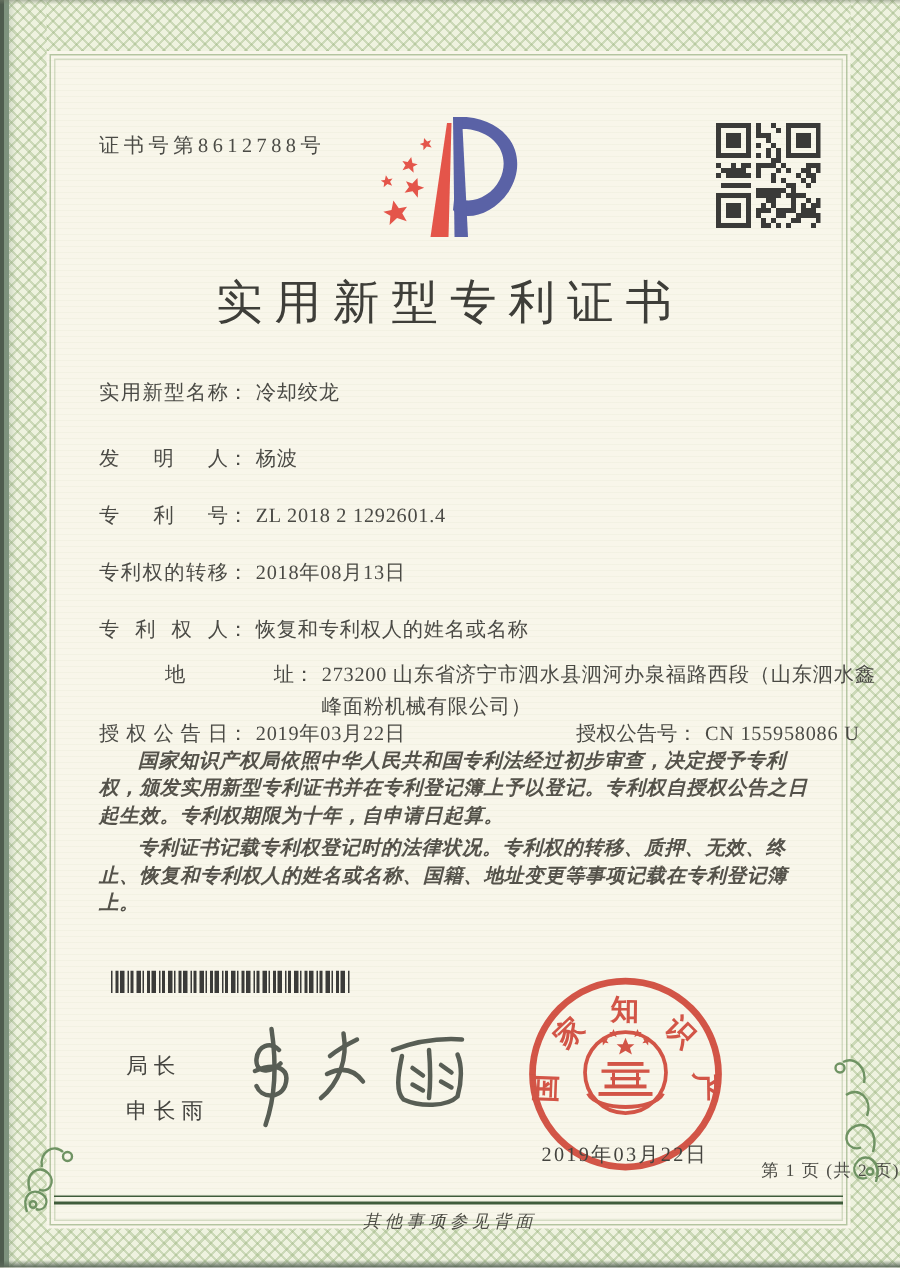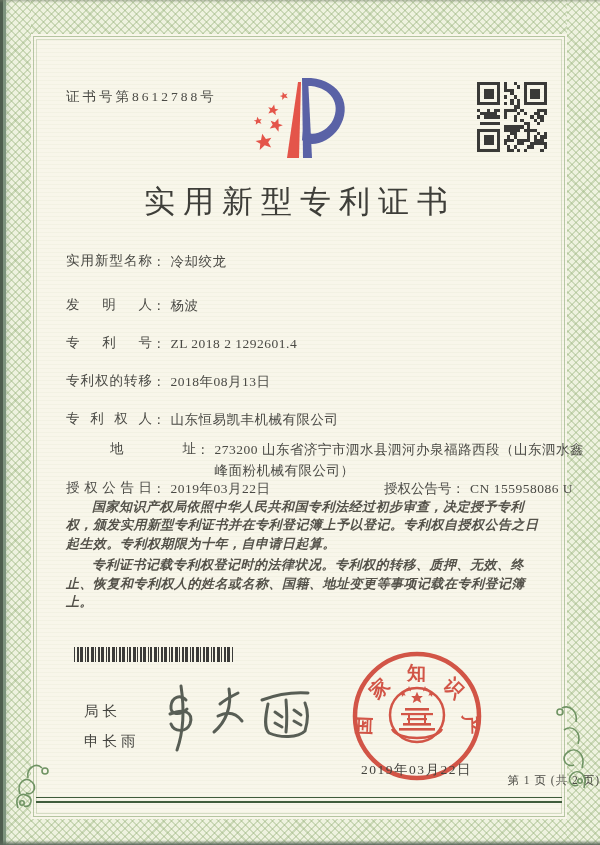--- a/index.html
+++ b/index.html
@@ -34,21 +34,21 @@
     border:1px solid rgba(130,160,105,.30);z-index:1;pointer-events:none;}
 
   .cert-no{position:absolute;left:66px;top:88px;font-size:13.5px;letter-spacing:3px;color:#4b4b46;z-index:2;}
   .logo{position:absolute;left:243px;top:68px;width:114px;height:106px;z-index:2;}
   .qr{position:absolute;left:477px;top:82px;width:70px;height:70px;z-index:2;}
   .title{position:absolute;left:0;right:0;top:181px;text-align:center;
     font-size:31px;letter-spacing:8px;color:#3e3e39;font-weight:500;z-index:2;}
 
   .fields{position:absolute;left:66px;top:252px;width:480px;font-size:13.5px;z-index:2;}
   .frow{position:absolute;left:0;line-height:1.45;white-space:nowrap;}
-  .flabel{display:inline-block;width:86px;text-align:justify;text-align-last:justify;vertical-align:top;font-family:Liberation Mono, monospace;}
+  .flabel{display:inline-block;width:86px;text-align:justify;text-align-last:justify;vertical-align:top;}
   .fcolon{display:inline-block;margin-right:5px;vertical-align:top;}
   .fvalue{letter-spacing:.5px;}
   .frow-addr{display:flex;white-space:normal;margin-left:44px;}
   .frow-addr .fvalue{width:372px;line-height:1.55;}
   .grant2{position:absolute;left:318px;top:0;}
 
   .body-text{position:absolute;left:66px;top:498px;width:476px;z-index:2;
     font-size:13px;line-height:1.42;font-style:italic;color:#54524a;font-weight:bold;}
   .body-text p{margin:0 0 3px 0;text-indent:2em;letter-spacing:.5px;}
 
@@ -338,21 +338,21 @@
     <div class="frow" style="top:44px">
       <span class="flabel">发明人</span><span class="fcolon">：</span><span class="fvalue">杨波</span>
     </div>
     <div class="frow" style="top:82px">
       <span class="flabel">专利号</span><span class="fcolon">：</span><span class="fvalue">ZL 2018 2 1292601.4</span>
     </div>
     <div class="frow" style="top:120px">
       <span class="flabel">专利权的转移</span><span class="fcolon">：</span><span class="fvalue">2018年08月13日</span>
     </div>
     <div class="frow" style="top:158px">
-      <span class="flabel">专利权人</span><span class="fcolon">：</span><span class="fvalue">山东恒易凯丰机械有限公司</span>
+      <span class="flabel">专利权人</span><span class="fcolon">：</span><span class="fvalue">恢复和专利权人的姓名或名称</span>
     </div>
     <div class="frow frow-addr" style="top:188px">
       <span class="flabel">地址</span>
         <span class="fcolon">：</span>
         <span class="fvalue">273200 山东省济宁市泗水县泗河办泉福路西段（山东泗水鑫峰面粉机械有限公司）</span>
     </div>
     <div class="frow" style="top:227px;right:16px">
       <span class="flabel">授权公告日</span><span class="fcolon">：</span><span class="fvalue">2019年03月22日</span>
       <span class="grant2">
         <span>授权公告号</span><span class="fcolon">：</span><span class="fvalue">CN 155958086 U</span>
@@ -459,20 +459,21 @@
       <rect x="58" y="66" width="2" height="9" stroke="none"></rect>
       <rect x="74" y="66" width="2" height="9" stroke="none"></rect>
       <rect x="49" y="79" width="36" height="2.6" stroke="none"></rect>
       <path d="M42,80 C48,92 86,92 92,80" fill="none" stroke-width="2.6"></path>
     </g>
   </svg>
   <div class="seal-date">2019年03月22日</div>
 
   <div class="page-info">第 1 页 (共 2 页)</div>
   <div class="divider"></div>
+  <div class="back-note">其他事项参见背面</div>
 
   <svg class="orn orn-bl" viewBox="0 0 44 64" fill="none" stroke="#6f9363" stroke-width="1.6">
     <path d="M6,60 C2,48 10,44 16,48 C22,52 18,60 12,58"></path>
     <path d="M8,46 C4,34 14,28 20,34 C26,40 20,48 14,45"></path>
     <path d="M16,30 C14,20 24,14 30,20"></path>
     <circle cx="33" cy="23" r="3"></circle>
     <circle cx="10" cy="55" r="2.2"></circle>
   </svg>
   <svg class="orn orn-br" viewBox="0 0 42 104" fill="none" stroke="#6f9363" stroke-width="1.6">
     <path d="M36,100 C40,86 30,80 24,86 C18,92 24,100 30,97"></path>

